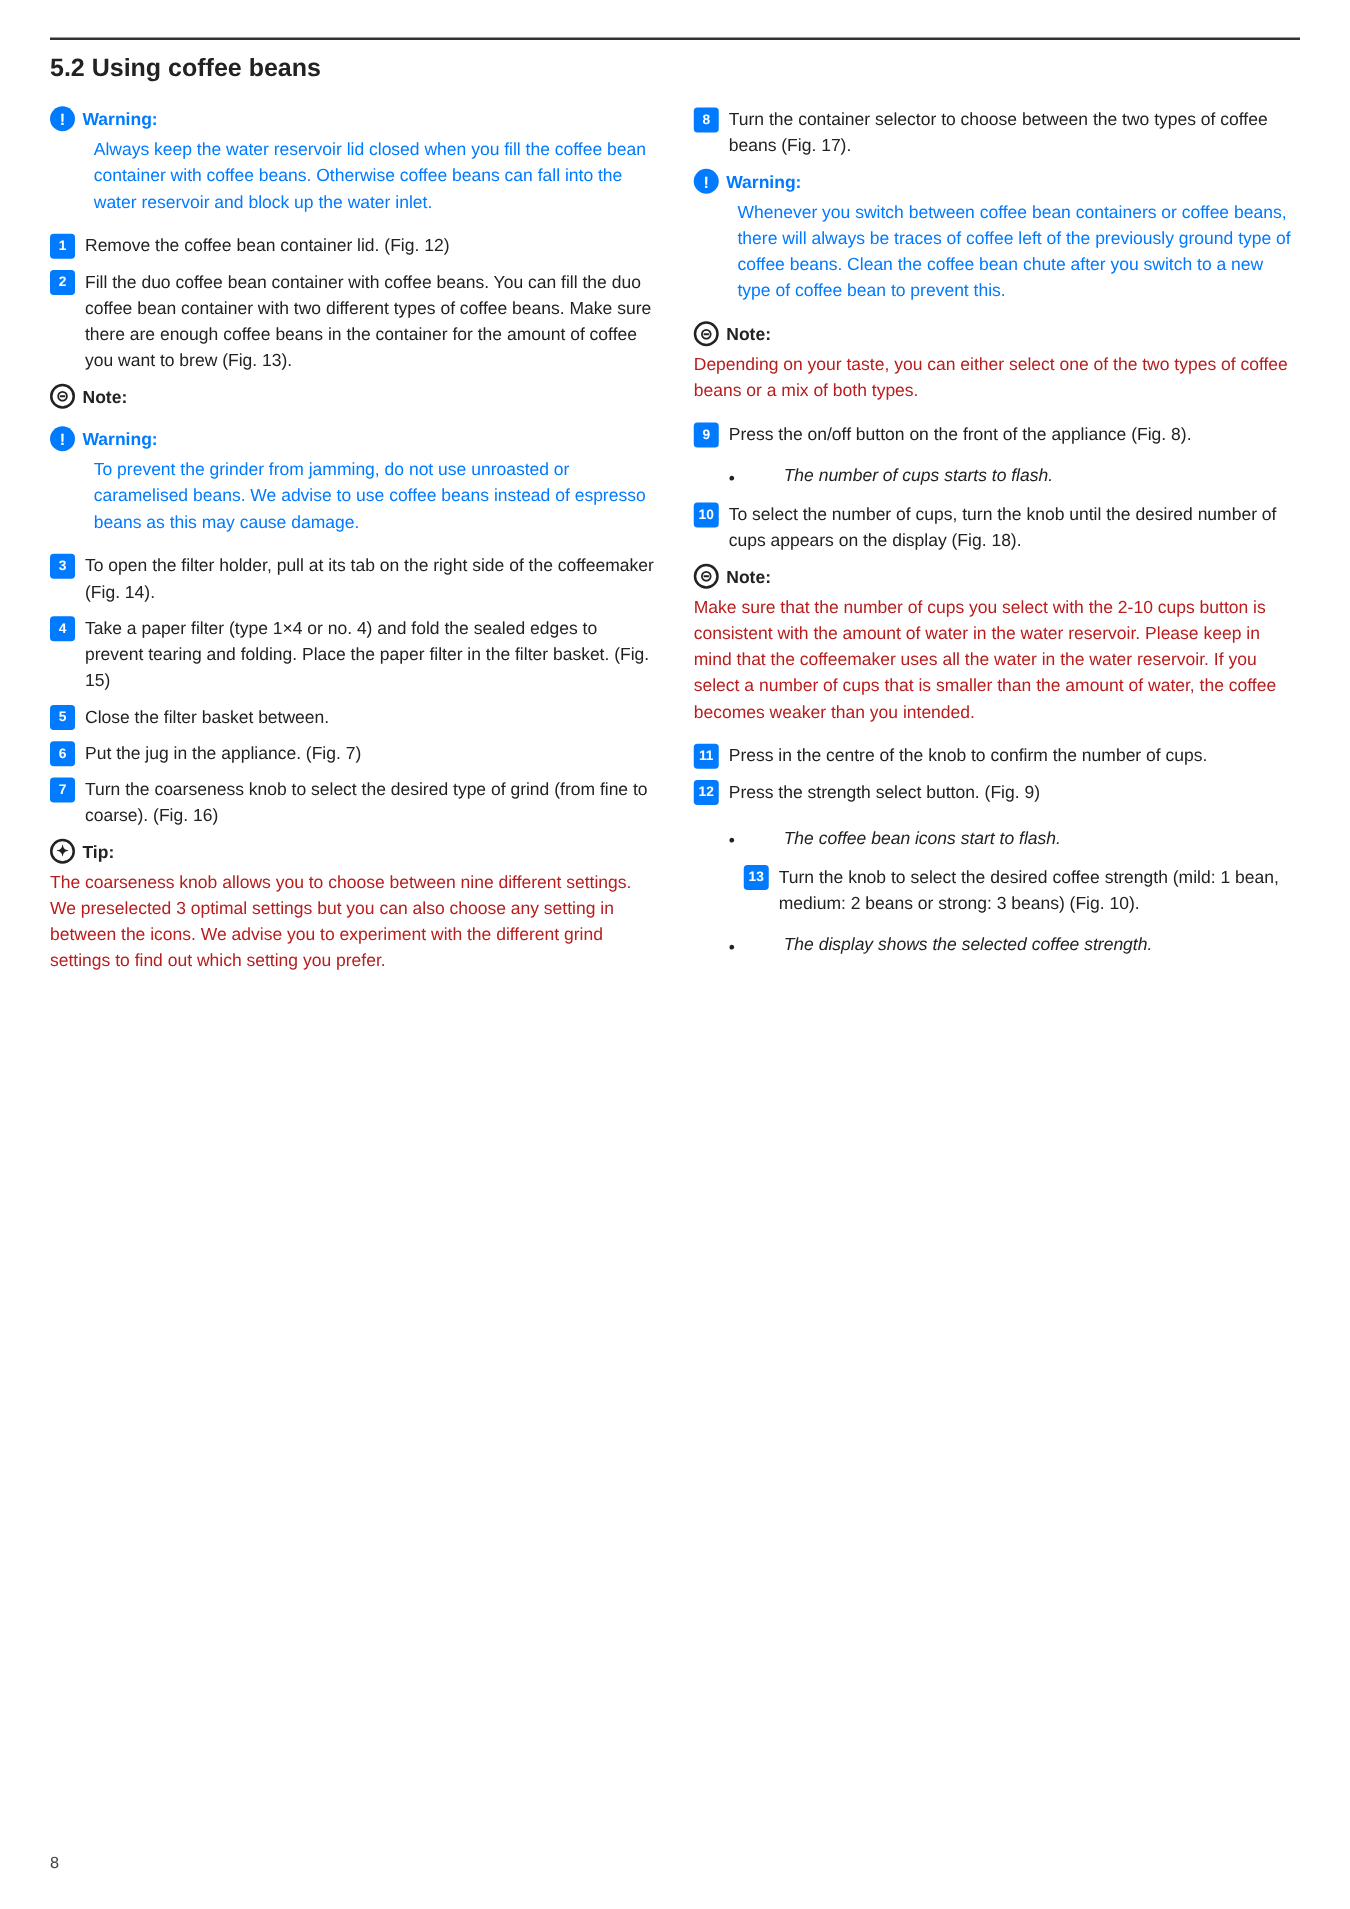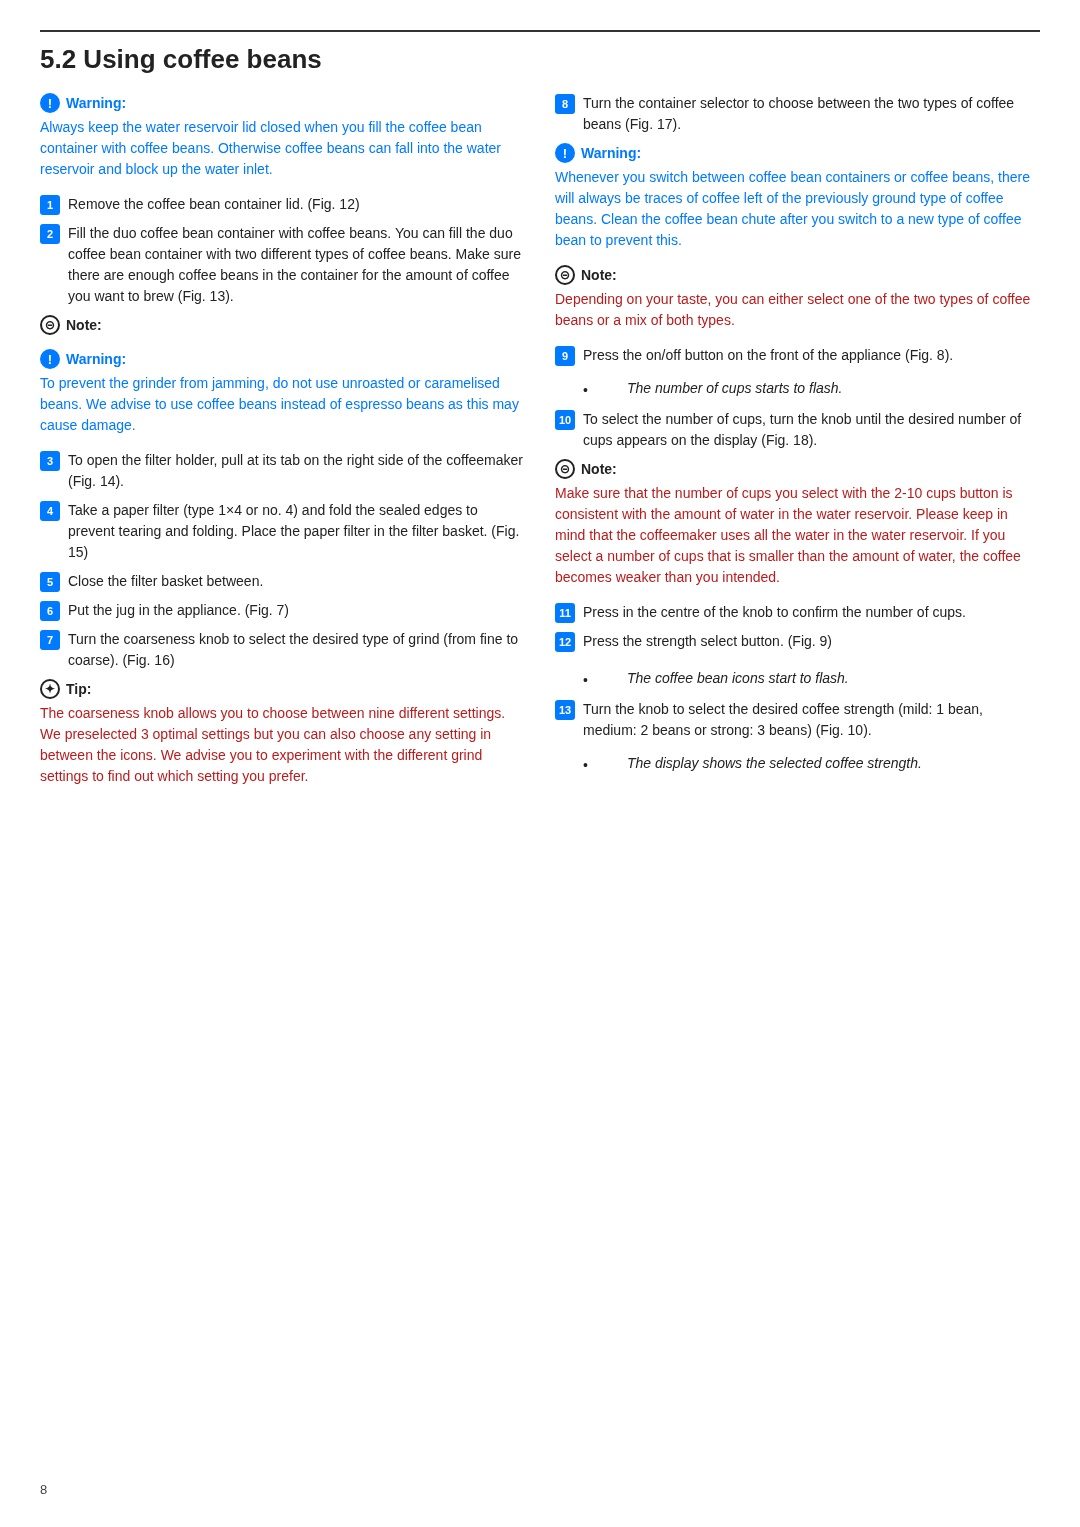--- a/index.html
+++ b/index.html
@@ -6,21 +6,21 @@
     body {
       font-family: Arial, Helvetica, sans-serif;
       font-size: 14px;
       background: #fff;
       color: #222;
       width: 1080px;
       min-height: 1527px;
       padding: 30px 40px;
     }
     h1 {
-      font-size: 26px;
+      font-size: 20px;
       font-weight: bold;
       border-top: 2px solid #333;
       padding-top: 12px;
       margin-bottom: 18px;
     }
     .two-col {
       display: flex;
       gap: 30px;
     }
     .col {
@@ -35,20 +35,21 @@
       gap: 6px;
       font-weight: bold;
       margin-bottom: 4px;
     }
     .warning-label { color: #007aff; }
     .note-label { color: #222; }
     .tip-label { color: #222; }
     .warning-text {
       color: #007aff;
       line-height: 1.5;
+      margin-left: 35px;
     }
     .note-text, .tip-text {
       color: #b91c1c;
       line-height: 1.5;
     }
     .icon-warning {
       display: inline-flex;
       align-items: center;
       justify-content: center;
       width: 20px;
@@ -268,21 +269,21 @@
         <div style="display:flex; align-items:flex-start; gap:8px;">
           <span class="step-badge">12</span>
           <span class="step-text">Press the strength select button.  (Fig. 9)</span>
         </div>
         <div class="bullet-item">
           <span class="bullet-dot">•</span>
           <span class="italic-text">The coffee bean icons start to flash.</span>
         </div>
       </li>
       <li class="step-item" style="flex-direction:column; padding-left:0;">
-        <div style="display:flex; align-items:flex-start; gap:8px;">
+        <div style="display:flex; align-items:flex-start; gap:8px;margin-left:40px;">
           <span class="step-badge">13</span>
           <span class="step-text">Turn the knob to select the desired coffee strength (mild: 1 bean, medium: 2 beans or strong: 3 beans) (Fig. 10).</span>
         </div>
         <div class="bullet-item">
           <span class="bullet-dot">•</span>
           <span class="italic-text">The display shows the selected coffee strength.</span>
         </div>
       </li>
     </ul>
 

